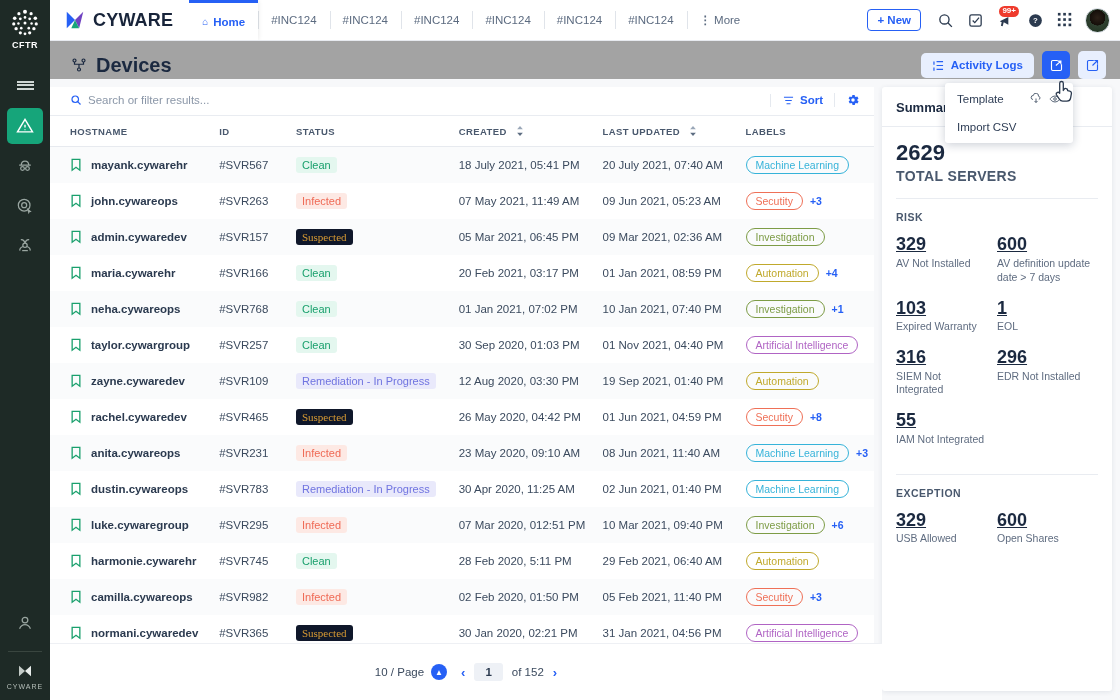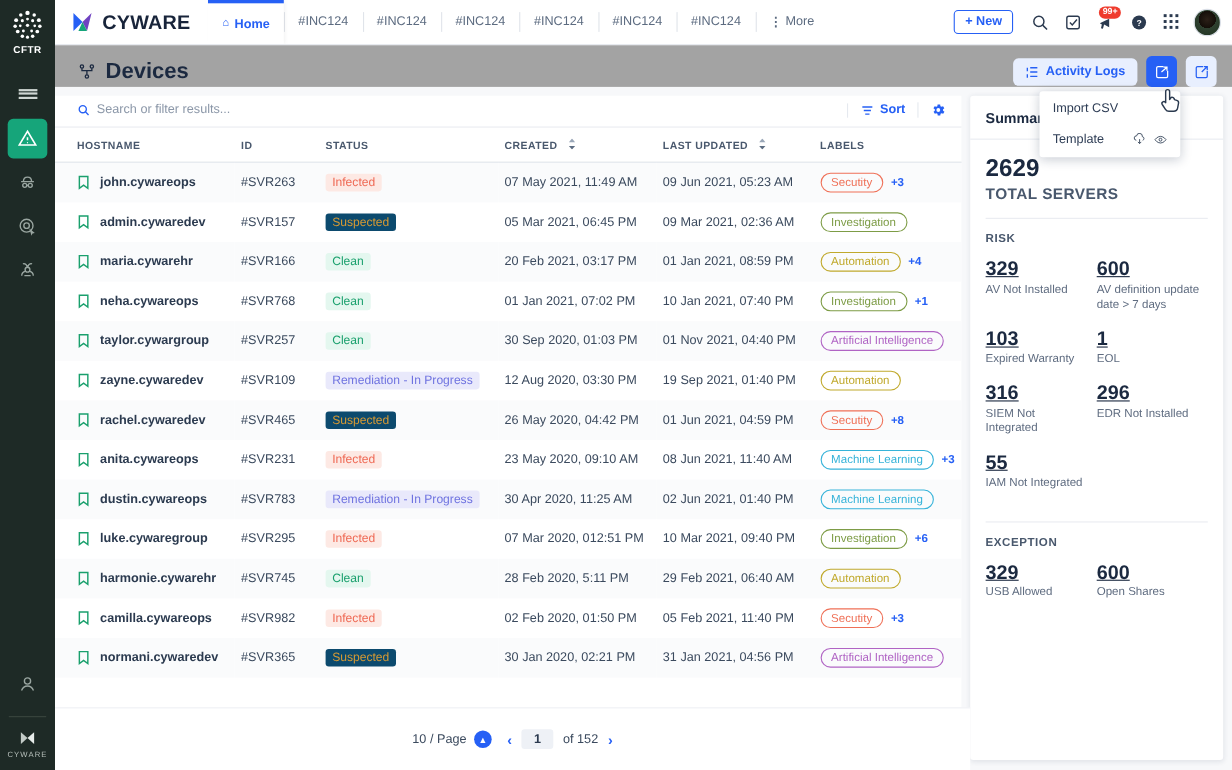--- a/index.html
+++ b/index.html
@@ -152,21 +152,21 @@
     vertical-align: middle;
   }
   table.devices tbody tr:nth-child(odd) { background:#fafbfc; }
   .col-host { padding-left: 20px !important; }
   .host-cell { display:flex; align-items:center; gap: 9px; }
   .host-name { font-weight: bold; color:#2b3a4f; font-size: 11.5px; }
 
   .status { display:inline-block; padding: 2px 6px; border-radius: 3px; font-size: 11px; }
   .status.clean      { color:#1aa06d; background:#e4f7ef; }
   .status.infected   { color:#ef6a55; background:#fde9e4; }
-  .status.suspected  { color:#d79a33; background:#0c4a6e; }
+  .status.suspected  { color:#d79a33; background:#0f172a;font-family:Liberation Serif, serif; }
   .status.remediation{ color:#6f73e0; background:#e9e9fb; }
 
   .labels-cell { display:flex; align-items:center; gap:7px; }
   .chip {
     display:inline-block; padding: 2px 9px; border-radius: 11px; font-size: 10.5px;
     border:1px solid; font-weight: 500;
   }
   .chip.ml   { color:#36b3d9; border-color:#36b3d9; }
   .chip.sec  { color:#ef7057; border-color:#ef7057; }
   .chip.inv  { color:#7d9c46; border-color:#7d9c46; }
@@ -423,34 +423,34 @@
 
         <div class="btn-sq ghost">
           <svg width="15" height="15" viewBox="0 0 24 24" fill="none" stroke="#2660f5" stroke-width="1.8">
             <path d="M14 4 H6 a2 2 0 0 0-2 2 v12 a2 2 0 0 0 2 2 h12 a2 2 0 0 0 2-2 v-8"></path>
             <path d="M12 12 L20 4 M20 9 V4 h-5"></path>
           </svg>
         </div>
 
         <div class="dropdown">
           <div class="dd-item">
-            <span>Import CSV</span>
-          </div>
-          <div class="dd-item">
             <span>Template</span>
             <span class="dd-icons">
               <svg width="12" height="12" viewBox="0 0 24 24" fill="none" stroke="#3b4a5e" stroke-width="1.7">
                 <path d="M6 13 a4 4 0 0 1 .6-8 A5.2 5.2 0 0 1 17 6.5 a3.4 3.4 0 0 1 .6 6.6"></path>
                 <path d="M12 11 v8 M9 16 l3 3 3-3"></path>
               </svg>
               <svg width="12" height="12" viewBox="0 0 24 24" fill="none" stroke="#3b4a5e" stroke-width="1.7">
                 <path d="M2 12 s4-6 10-6 10 6 10 6 -4 6 -10 6 -10-6 -10-6z"></path>
                   <circle cx="12" cy="12" r="2.6"></circle>
               </svg>
             </span>
+          </div>
+          <div class="dd-item">
+            <span>Import CSV</span>
           </div>
         </div>
       </div>
     </div>
 
     <div class="content">
 
       <div class="listpane">
 
         <div class="searchrow">
@@ -500,20 +500,39 @@
                   <path d="M4 0 L7.4 4 H.6 Z" fill="#9aa7b8"></path>
                     <path d="M4 12 L.6 8 H7.4 Z" fill="#5d6d82"></path>
                 </svg>
               </th>
               <th>
                 <span>LABELS</span>
               </th>
             </tr>
           </thead>
           <tbody id="tbody">
+              <tr>
+                <td class="col-host">
+                  <span class="host-cell">
+                    <svg width="12" height="14" viewBox="0 0 12 16" fill="none" stroke="#1aa06d" stroke-width="1.5">
+                      <path d="M1.6 1.6 h8.8 v12.3 l-4.4-3.3 -4.4 3.3 z"></path>
+                    </svg>
+                    <span class="host-name">mayank.cywarehr</span>
+                  </span>
+                </td>
+                <td>#SVR567</td>
+                <td><span class="status clean">Clean</span></td>
+                <td>18 July 2021, 05:41 PM</td>
+                <td>20 July 2021, 07:40 AM</td>
+                <td>
+                  <span class="labels-cell">
+                    <span class="chip ml">Machine Learning</span>
+                  </span>
+                </td>
+              </tr>
               <tr>
                 <td class="col-host">
                   <span class="host-cell">
                     <svg width="12" height="14" viewBox="0 0 12 16" fill="none" stroke="#1aa06d" stroke-width="1.5">
                       <path d="M1.6 1.6 h8.8 v12.3 l-4.4-3.3 -4.4 3.3 z"></path>
                     </svg>
                     <span class="host-name">john.cywareops</span>
                   </span>
                 </td>
                 <td>#SVR263</td>

